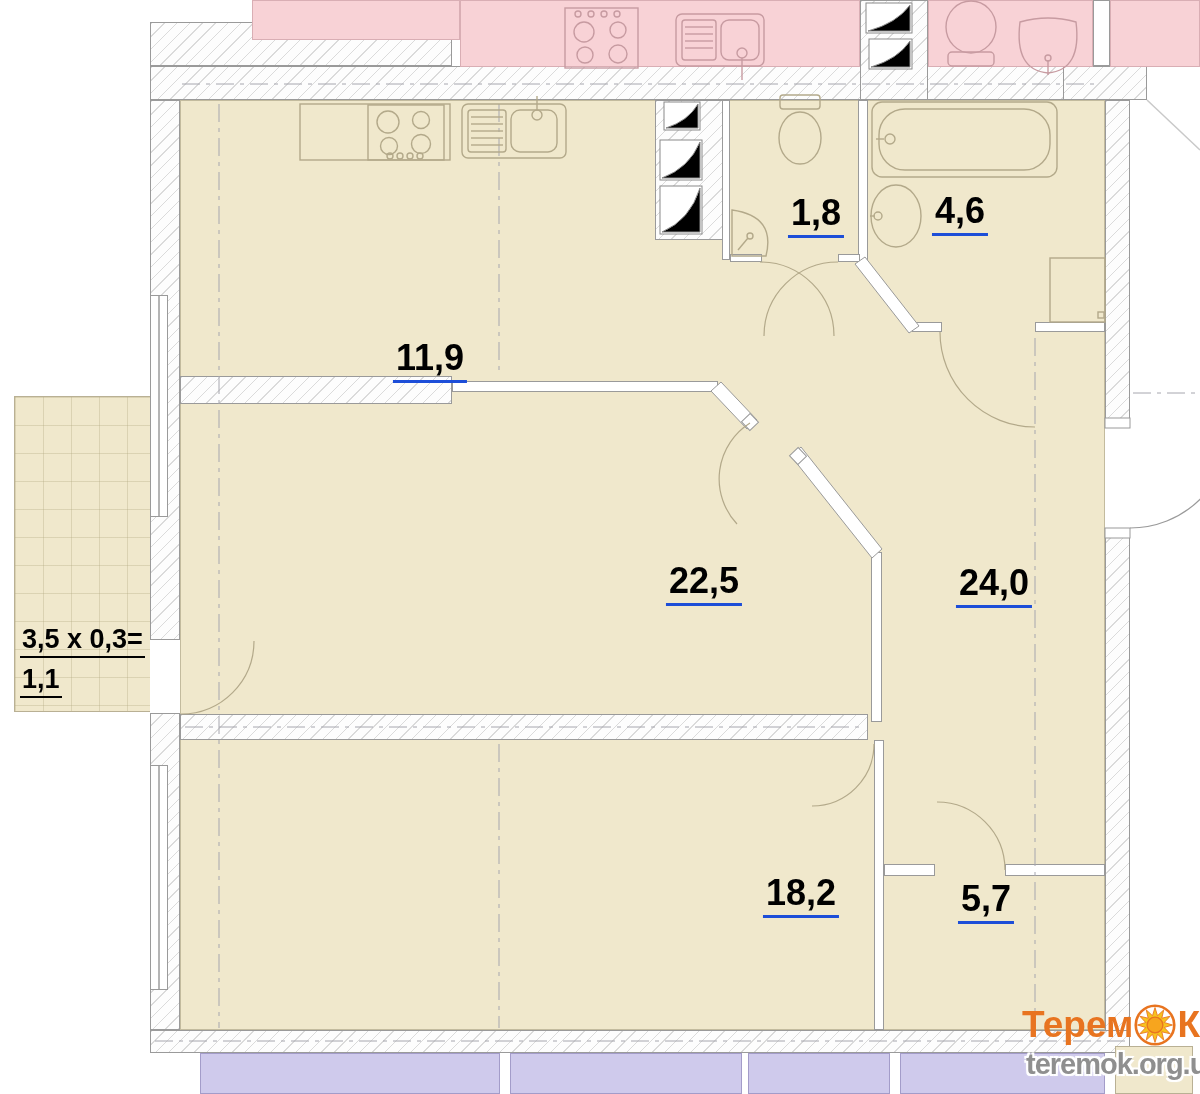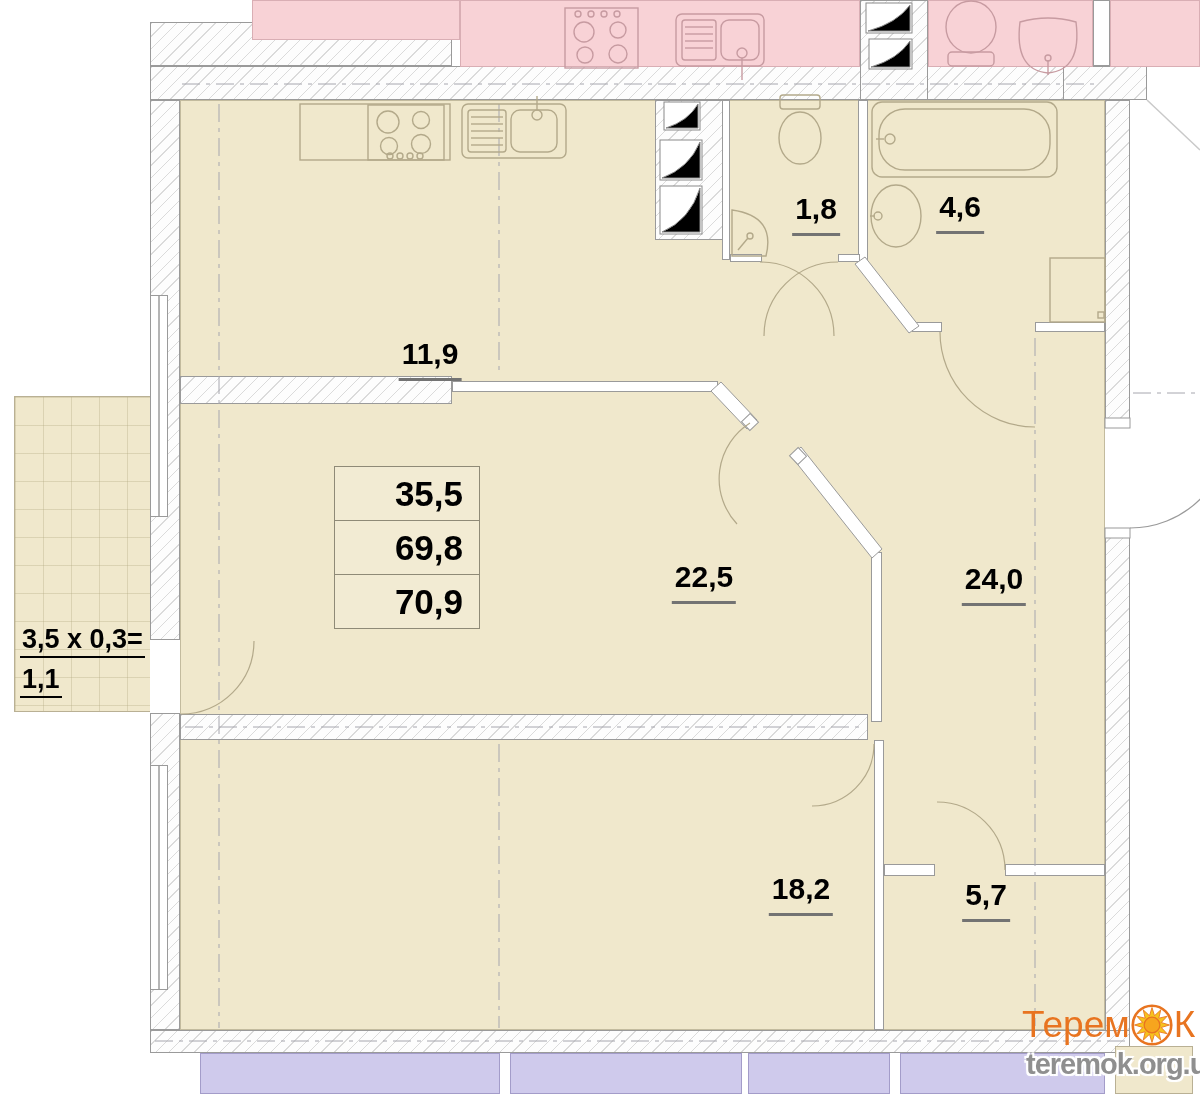--- a/index.html
+++ b/index.html
@@ -11,33 +11,33 @@
     background-image:repeating-linear-gradient(135deg,rgba(140,140,140,.30) 0px,rgba(140,140,140,.30) 1px,transparent 1px,transparent 9px);}
   .thinwall{background:#fff;border:1px solid #9a9a9a;}
   .pink{background:#f8d2d6;border:1px solid #d9aeb4;}
   .lav{background:#cfcaec;border:1px solid #a39cc9;}
   .window{background:#fff;border:1px solid #9a9a9a;
     background-image:linear-gradient(to right,transparent 42%,#b5b5b5 42%,#b5b5b5 58%,transparent 58%);}
   .balcony{background:#f0e8cc;border:1px solid #b9b094;
     background-image:linear-gradient(to right,rgba(180,170,130,.35) 1px,transparent 1px),
                      linear-gradient(to bottom,rgba(180,170,130,.35) 1px,transparent 1px);
     background-size:28px 28px;}
-  .area-label{position:absolute;transform:translateX(-50%);font-weight:700;font-size:30px;
-    color:#000;border-bottom:3px solid #737373;padding:0 3px 7px;white-space:nowrap;z-index:30;}
+  .area-label{position:absolute;transform:translateX(-50%);font-weight:700;font-size:36px;
+    color:#000;border-bottom:3px solid #1d4ed8;padding:0 3px 1px;white-space:nowrap;z-index:30;}
   .balc-label{position:absolute;font-weight:700;font-size:27px;color:#000;
     border-bottom:2px solid #000;padding:0 2px 1px;white-space:nowrap;z-index:30;}
   #apt-id{position:absolute;left:216px;top:504px;font-size:69px;font-weight:700;color:#000;
     letter-spacing:1px;z-index:30;}
   #area-table{position:absolute;left:334px;top:466px;width:144px;z-index:30;
     border:1px solid #8f8a77;background:#f2ebd3;}
   #area-table .row{height:53px;line-height:53px;text-align:right;padding-right:16px;
     font-size:35px;font-weight:700;color:#000;}
   #area-table .row + .row{border-top:1px solid #8f8a77;}
   #logo{position:absolute;left:1022px;top:1004px;z-index:40;display:flex;align-items:flex-start;
-    color:#e87420;font-weight:400;font-size:37px;letter-spacing:0;}
+    color:#e87420;font-weight:700;font-size:37px;letter-spacing:0;}
   #logo .sun{width:42px;height:42px;margin:0 1px;}
   #logo-url{position:absolute;left:1026px;top:1048px;z-index:40;font-weight:700;font-size:29px;
     letter-spacing:-1px;color:#8f8f8f;
     text-shadow:-2px -2px 0 #fff,2px -2px 0 #fff,-2px 2px 0 #fff,2px 2px 0 #fff,0 0 4px #fff;}
   svg.overlay{position:absolute;left:0;top:0;z-index:20;pointer-events:none;}
 </style>
 </head>
 <body>
 
 <div id="plan">
@@ -240,25 +240,20 @@
   <div class="area-label" style="left:816px;top:192px;">1,8</div>
   <div class="area-label" style="left:960px;top:190px;">4,6</div>
   <div class="area-label" style="left:704px;top:560px;">22,5</div>
   <div class="area-label" style="left:994px;top:562px;">24,0</div>
   <div class="area-label" style="left:801px;top:872px;">18,2</div>
   <div class="area-label" style="left:986px;top:878px;">5,7</div>
 
   <div class="balc-label" style="left:20px;top:624px;">3,5 x 0,3=</div>
   <div class="balc-label" style="left:20px;top:664px;">1,1</div>
 
-  <div id="area-table">
-    <div class="row">35,5</div>
-    <div class="row">69,8</div>
-    <div class="row">70,9</div>
-  </div>
 
   <div id="logo">
     <span>Терем</span>
     <svg class="sun" viewBox="-24 -24 48 48">
       <circle r="22" fill="#fff" stroke="#e87420" stroke-width="3"></circle>
       <polygon fill="#f7c31e" stroke="#e87420" stroke-width="1" points="20,0 10.6,2.85 17.3,10 7.8,7.8 10,17.3 2.85,10.6 0,20 -2.85,10.6 -10,17.3 -7.8,7.8 -17.3,10 -10.6,2.85 -20,0 -10.6,-2.85 -17.3,-10 -7.8,-7.8 -10,-17.3 -2.85,-10.6 0,-20 2.85,-10.6 10,-17.3 7.8,-7.8 17.3,-10 10.6,-2.85"></polygon>
       <circle r="9" fill="#f7a51e" stroke="#e87420" stroke-width="1.5"></circle>
     </svg>
     <span>К</span>
   </div>

